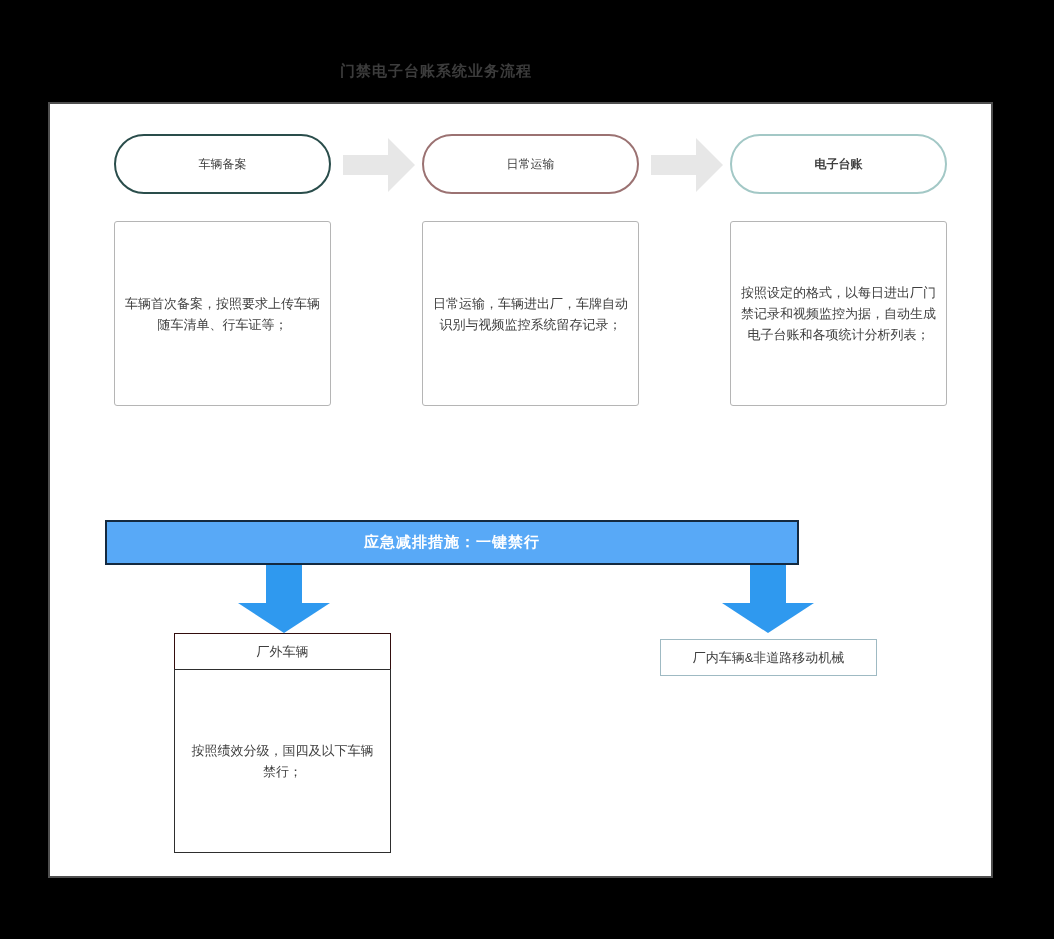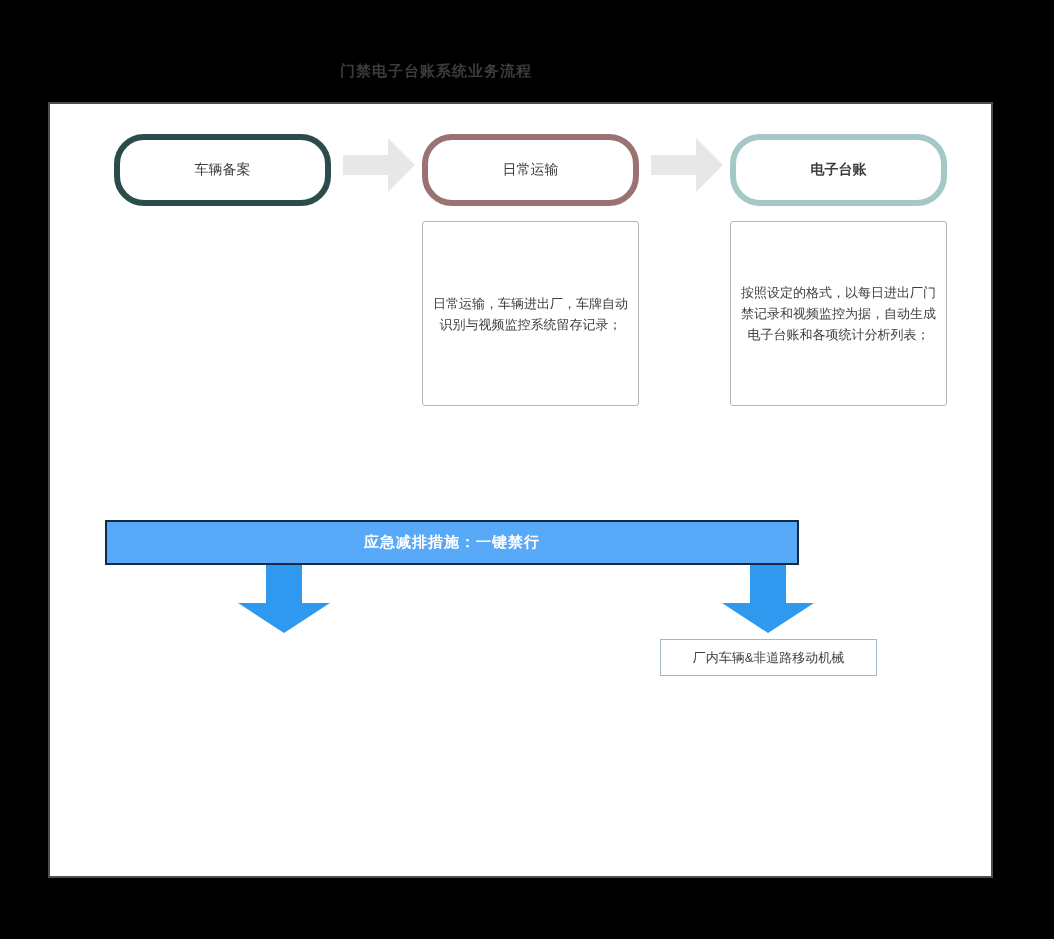--- a/index.html
+++ b/index.html
@@ -22,24 +22,24 @@
     position:absolute;top:62px;left:0;width:872px;
     text-align:center;font-size:15px;font-weight:bold;color:#3c3c3c;
     letter-spacing:1px;
   }
   .canvas{
     position:absolute;left:48px;top:102px;width:945px;height:776px;
     background:#fff;border:2px solid #4f4f4f;
   }
   
   .stage-pill{
-    position:absolute;width:217px;height:72px;border:6px solid #ef4444;
+    position:absolute;width:217px;height:60px;border:2px solid #ef4444;
     border-radius:30px;background:#fff;
     display:flex;align-items:center;justify-content:center;
-    font-size:14px;color:var(--ink);
+    font-size:12px;color:var(--ink);
   }
   .pill-0{left:64px;top:30px;}
   .pill-1{left:372px;top:30px;}
   .pill-2{left:680px;top:30px;}
   
   .flow-arrow{position:absolute;width:72px;height:54px;top:34px;}
   .flow-arrow .fa-body{
     position:absolute;left:0;top:17px;width:45px;height:20px;
     background:var(--flow-arrow);
   }
@@ -119,40 +119,51 @@
 
   <div class="flow-arrow farrow-0">
     <div class="fa-body"></div>
     <div class="fa-head"></div>
   </div>
   <div class="flow-arrow farrow-1">
     <div class="fa-body"></div>
     <div class="fa-head"></div>
   </div>
 
+  <div class="desc-box desc-0">
+    <span>车辆首次备案，按照要求上传车辆随车清单、行车证等；</span>
+  </div>
   <div class="desc-box desc-1">
     <span>日常运输，车辆进出厂，车牌自动识别与视频监控系统留存记录；</span>
   </div>
   <div class="desc-box desc-2">
     <span>按照设定的格式，以每日进出厂门禁记录和视频监控为据，自动生成电子台账和各项统计分析列表；</span>
   </div>
 
   <div class="banner">
     <span>应急减排措施：一键禁行</span>
   </div>
 
   <div class="down-arrow darrow-0">
     <div class="da-body"></div>
     <div class="da-head"></div>
   </div>
   <div class="down-arrow darrow-1">
     <div class="da-body"></div>
     <div class="da-head"></div>
   </div>
 
+  <div class="branch branch-0">
+    <div class="branch-header" style="border-color: rgb(51, 13, 13);">
+      <span>厂外车辆</span>
+    </div>
+    <div class="branch-body">
+      <span>按照绩效分级，国四及以下车辆禁行；</span>
+    </div>
+  </div>
 
   <div class="branch branch-1">
     <div class="branch-header" style="border-color: rgb(159, 186, 195);">
       <span>厂内车辆&amp;非道路移动机械</span>
     </div>
   </div>
 
 </div>
 
 </body></html>

